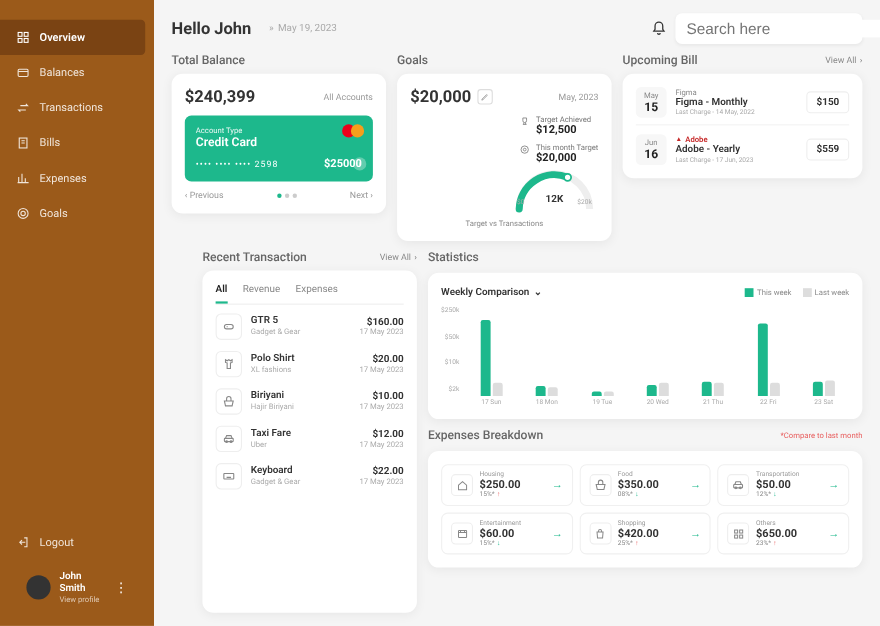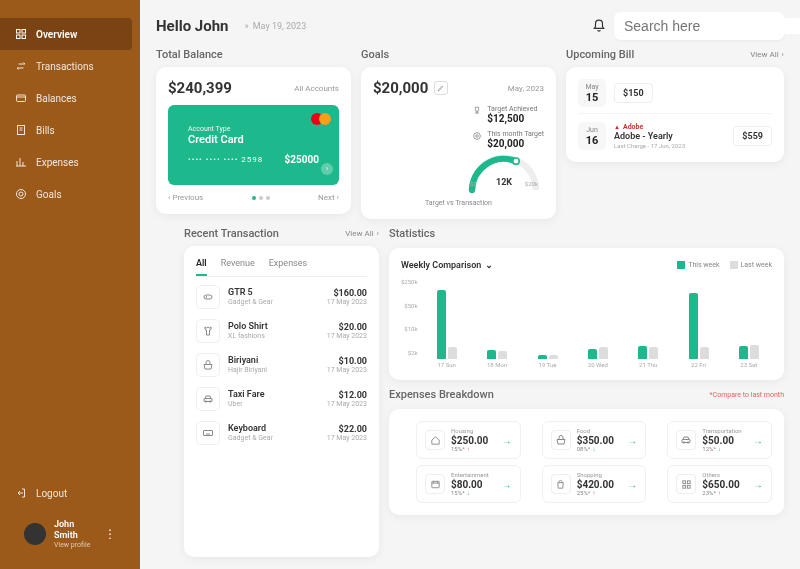--- a/index.html
+++ b/index.html
@@ -38,21 +38,21 @@
 .sec-head { display: flex; align-items: center; justify-content: space-between; }
 .sec-title { font-size: 11px; font-weight: 500; color: #666; }
 .viewall { font-size: 8px; color: #888; display: flex; align-items: center; gap: 3px; cursor: pointer; }
 .card { background: #fff; border-radius: 10px; box-shadow: 0 2px 10px rgba(0,0,0,0.06); padding: 12px; }
 
 
 .col-balance { width: 195px; }
 .balhead { display: flex; align-items: center; justify-content: space-between; margin-bottom: 8px; }
 .balance-amt { font-size: 15px; font-weight: 700; }
 .allacc { font-size: 8px; color: #999; }
-.credit-card { background: #1db88c; color: #fff; border-radius: 6px; padding: 20px; position: relative; margin-bottom: 8px; }
+.credit-card { background: #1db88c; color: #fff; border-radius: 6px; padding: 10px; position: relative; margin-bottom: 8px; }
 .cc-label { font-size: 7px; opacity: 0.9; }
 .cc-type { font-size: 11px; font-weight: 600; margin-bottom: 8px; }
 .cc-row { display: flex; justify-content: space-between; align-items: center; font-size: 9px; }
 .cc-num { letter-spacing: 1px; font-size: 8px; }
 .cc-bal { font-weight: 700; font-size: 10px; }
 .mc { position: absolute; top: 8px; right: 8px; display: flex; }
 .mc span { width: 12px; height: 12px; border-radius: 50%; }
 .mc span:first-child { background: #eb001b; }
 .mc span:last-child { background: #f79e1b; margin-left: -4px; }
 .cc-arrow { position: absolute; right: 6px; bottom: 10px; width: 12px; height: 12px; border-radius: 50%; background: rgba(255,255,255,0.3); display: flex; align-items: center; justify-content: center; font-size: 7px; }
@@ -124,21 +124,21 @@
 .barpair { display: flex; gap: 2px; align-items: flex-end; height: 72px; }
 .bar { width: 9px; border-radius: 2px 2px 0 0; }
 .bar.g { background: #1db88c; }
 .bar.gr { background: #ddd; }
 .barlbl { font-size: 6px; color: #aaa; }
 
 
 .exp-head { display: flex; justify-content: space-between; align-items: center; }
 .exp-note { font-size: 7px; color: #e85d5d; }
 .exp-grid { display: grid; grid-template-columns: repeat(3, 1fr); gap: 6px; }
-.exp-item { border: 1px solid #f0f0f0; border-radius: 6px; padding: 6px 8px; display: flex; align-items: center; gap: 6px; margin-left: 15px; }
+.exp-item { border: 1px solid #f0f0f0; border-radius: 6px; padding: 6px 8px; display: flex; align-items: center; gap: 6px; }
 .exp-ico { width: 20px; height: 20px; border: 1px solid #eee; border-radius: 4px; display: flex; align-items: center; justify-content: center; flex-shrink: 0; }
 .exp-info { flex: 1; display: flex; flex-direction: column; line-height: 1.1; }
 .exp-cat { font-size: 6px; color: #999; }
 .exp-val { font-size: 10px; font-weight: 700; }
 .exp-pct { font-size: 6px; color: #888; display: flex; align-items: center; gap: 2px; }
 .exp-pct .up { color: #e85d5d; }
 .exp-pct .dn { color: #1db88c; }
 .exp-arrow { color: #1db88c; font-size: 10px; cursor: pointer; }
 </style>
 </head>
@@ -154,33 +154,33 @@
             <rect x="14" y="3" width="7" height="7"></rect>
             <rect x="3" y="14" width="7" height="7"></rect>
             <rect x="14" y="14" width="7" height="7"></rect>
           </svg>
         </span>
       <span>Overview</span>
     </div>
     <div class="sidebar-item">
       <span class="ico">
           <svg viewBox="0 0 24 24" fill="none" stroke="currentColor" stroke-width="2">
-            <path d="M7 8h13l-3-3M17 16H4l3 3"></path>
-          </svg>
-        </span>
-      <span>Transactions</span>
-    </div>
-    <div class="sidebar-item">
-      <span class="ico">
-          <svg viewBox="0 0 24 24" fill="none" stroke="currentColor" stroke-width="2">
             <rect x="3" y="6" width="18" height="13" rx="2"></rect>
             <path d="M3 10h18"></path>
           </svg>
         </span>
       <span>Balances</span>
+    </div>
+    <div class="sidebar-item">
+      <span class="ico">
+          <svg viewBox="0 0 24 24" fill="none" stroke="currentColor" stroke-width="2">
+            <path d="M7 8h13l-3-3M17 16H4l3 3"></path>
+          </svg>
+        </span>
+      <span>Transactions</span>
     </div>
     <div class="sidebar-item">
       <span class="ico">
           <svg viewBox="0 0 24 24" fill="none" stroke="currentColor" stroke-width="2">
             <rect x="5" y="3" width="14" height="18"></rect>
             <path d="M9 8h6M9 12h6"></path>
           </svg>
         </span>
       <span>Bills</span>
     </div>
@@ -325,34 +325,39 @@
                   <path d="M10 50 A40 40 0 0 1 65 14" fill="none" stroke="#1db88c" stroke-width="8" stroke-linecap="round"></path>
                   <circle cx="65" cy="14" r="4" fill="#fff" stroke="#1db88c" stroke-width="2"></circle>
                 </svg>
               <div class="gauge-scale">
                   <span>$0</span>
                   <span>$20k</span>
                 </div>
               <div class="gauge-val">12K</div>
             </div>
           </div>
-          <div class="gauge-label">Target vs Transaction</div>
+          <div class="gauge-label">Target vs Transactions</div>
         </div>
       </div>
 
       <div class="section col-bills">
         <div class="sec-head">
           <div class="sec-title">Upcoming Bill</div>
           <div class="viewall"><span>View All</span> ›</div>
         </div>
         <div class="card bills-card" id="bills-list">
             <div class="bill">
               <div class="bill-date">
                 <span>May</span>
                 <span class="day">15</span>
+              </div>
+              <div class="bill-info">
+                <div class="bill-vendor">Figma</div>
+                <div class="bill-name">Figma - Monthly</div>
+                <div class="bill-sub">Last Charge - 14 May, 2022</div>
               </div>
               <div class="bill-amt">$150</div>
             </div>
             <div class="bill">
               <div class="bill-date">
                 <span>Jun</span>
                 <span class="day">16</span>
               </div>
               <div class="bill-info">
                 <div class="bill-vendor">
@@ -599,21 +604,21 @@
               </div>
               <div class="exp-item">
                 <div class="exp-ico">
                   <svg viewBox="0 0 24 24" width="11" height="11" fill="none" stroke="#888" stroke-width="2">
                     <rect x="4" y="5" width="16" height="14" rx="1"></rect>
                     <path d="M4 9h16M8 5v4M16 5v4"></path>
                   </svg>
                 </div>
                 <div class="exp-info">
                   <div class="exp-cat">Entertainment</div>
-                  <div class="exp-val">$80.00</div>
+                  <div class="exp-val">$60.00</div>
                   <div class="exp-pct">15%* <span class="dn">↓</span></div>
                 </div>
                 <div class="exp-arrow">→</div>
               </div>
               <div class="exp-item">
                 <div class="exp-ico">
                   <svg viewBox="0 0 24 24" width="11" height="11" fill="none" stroke="#888" stroke-width="2">
                     <path d="M6 8h12l-1 12H7L6 8zM9 8V6a3 3 0 016 0v2"></path>
                   </svg>
                 </div>

